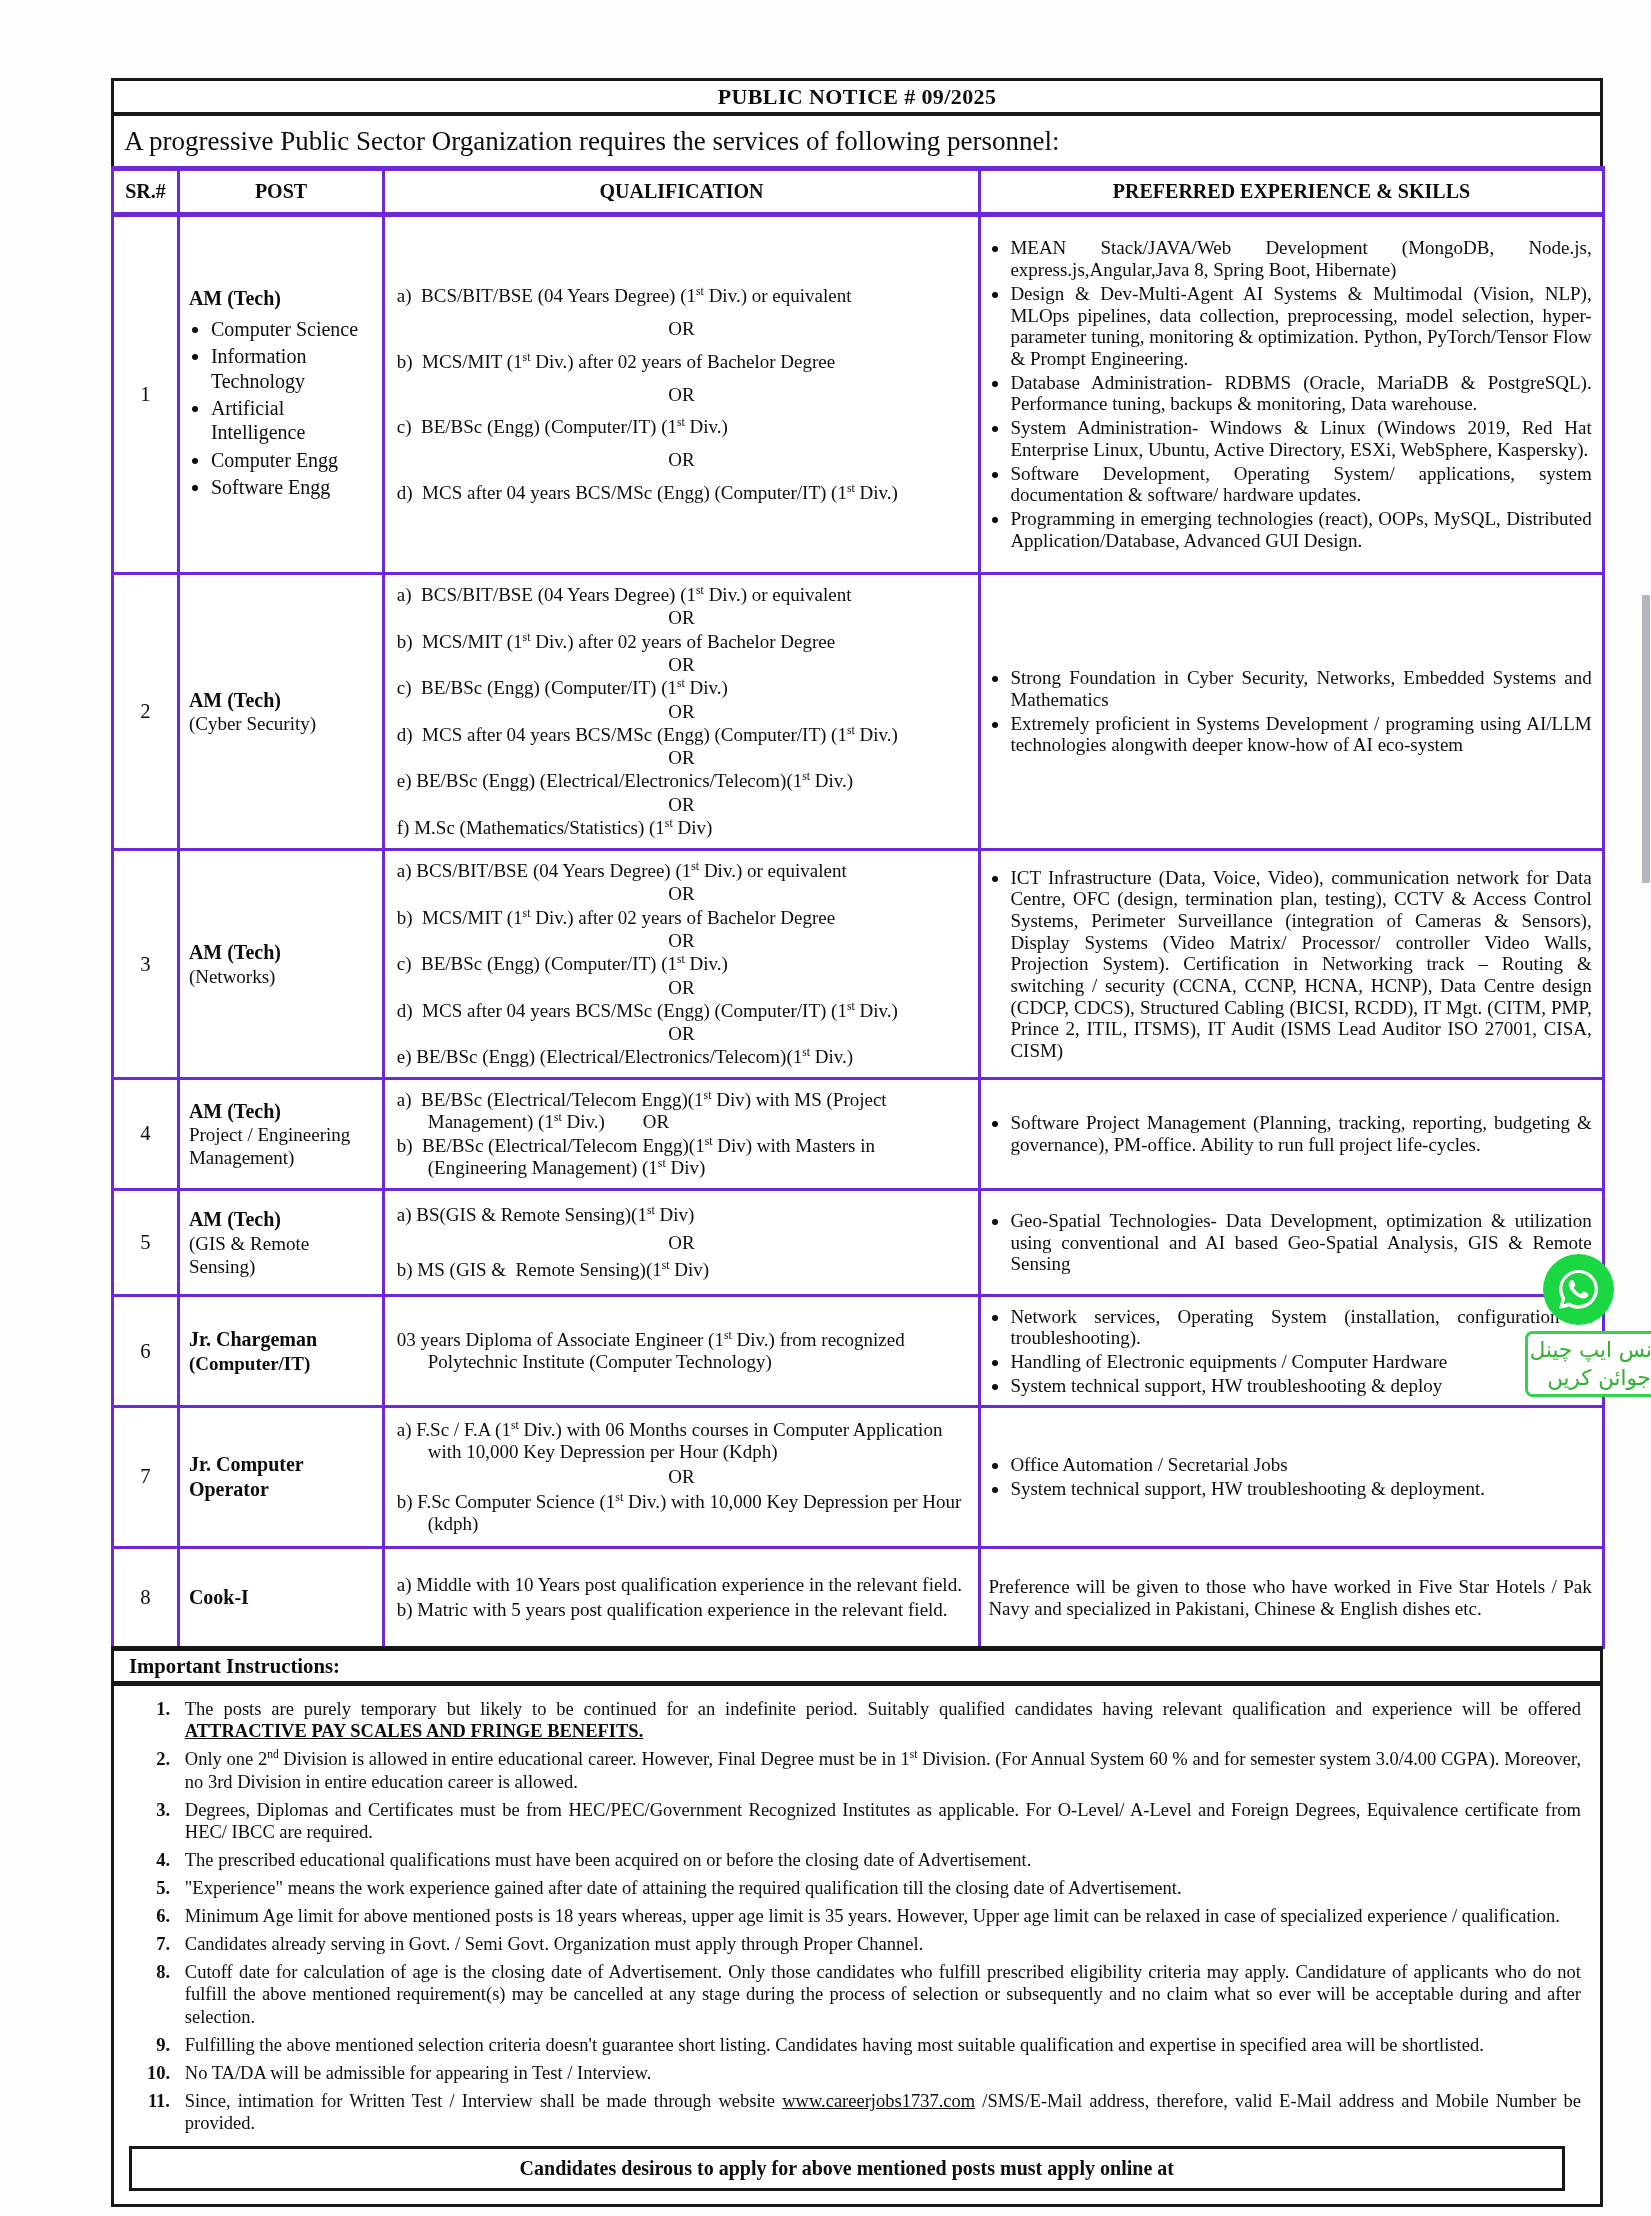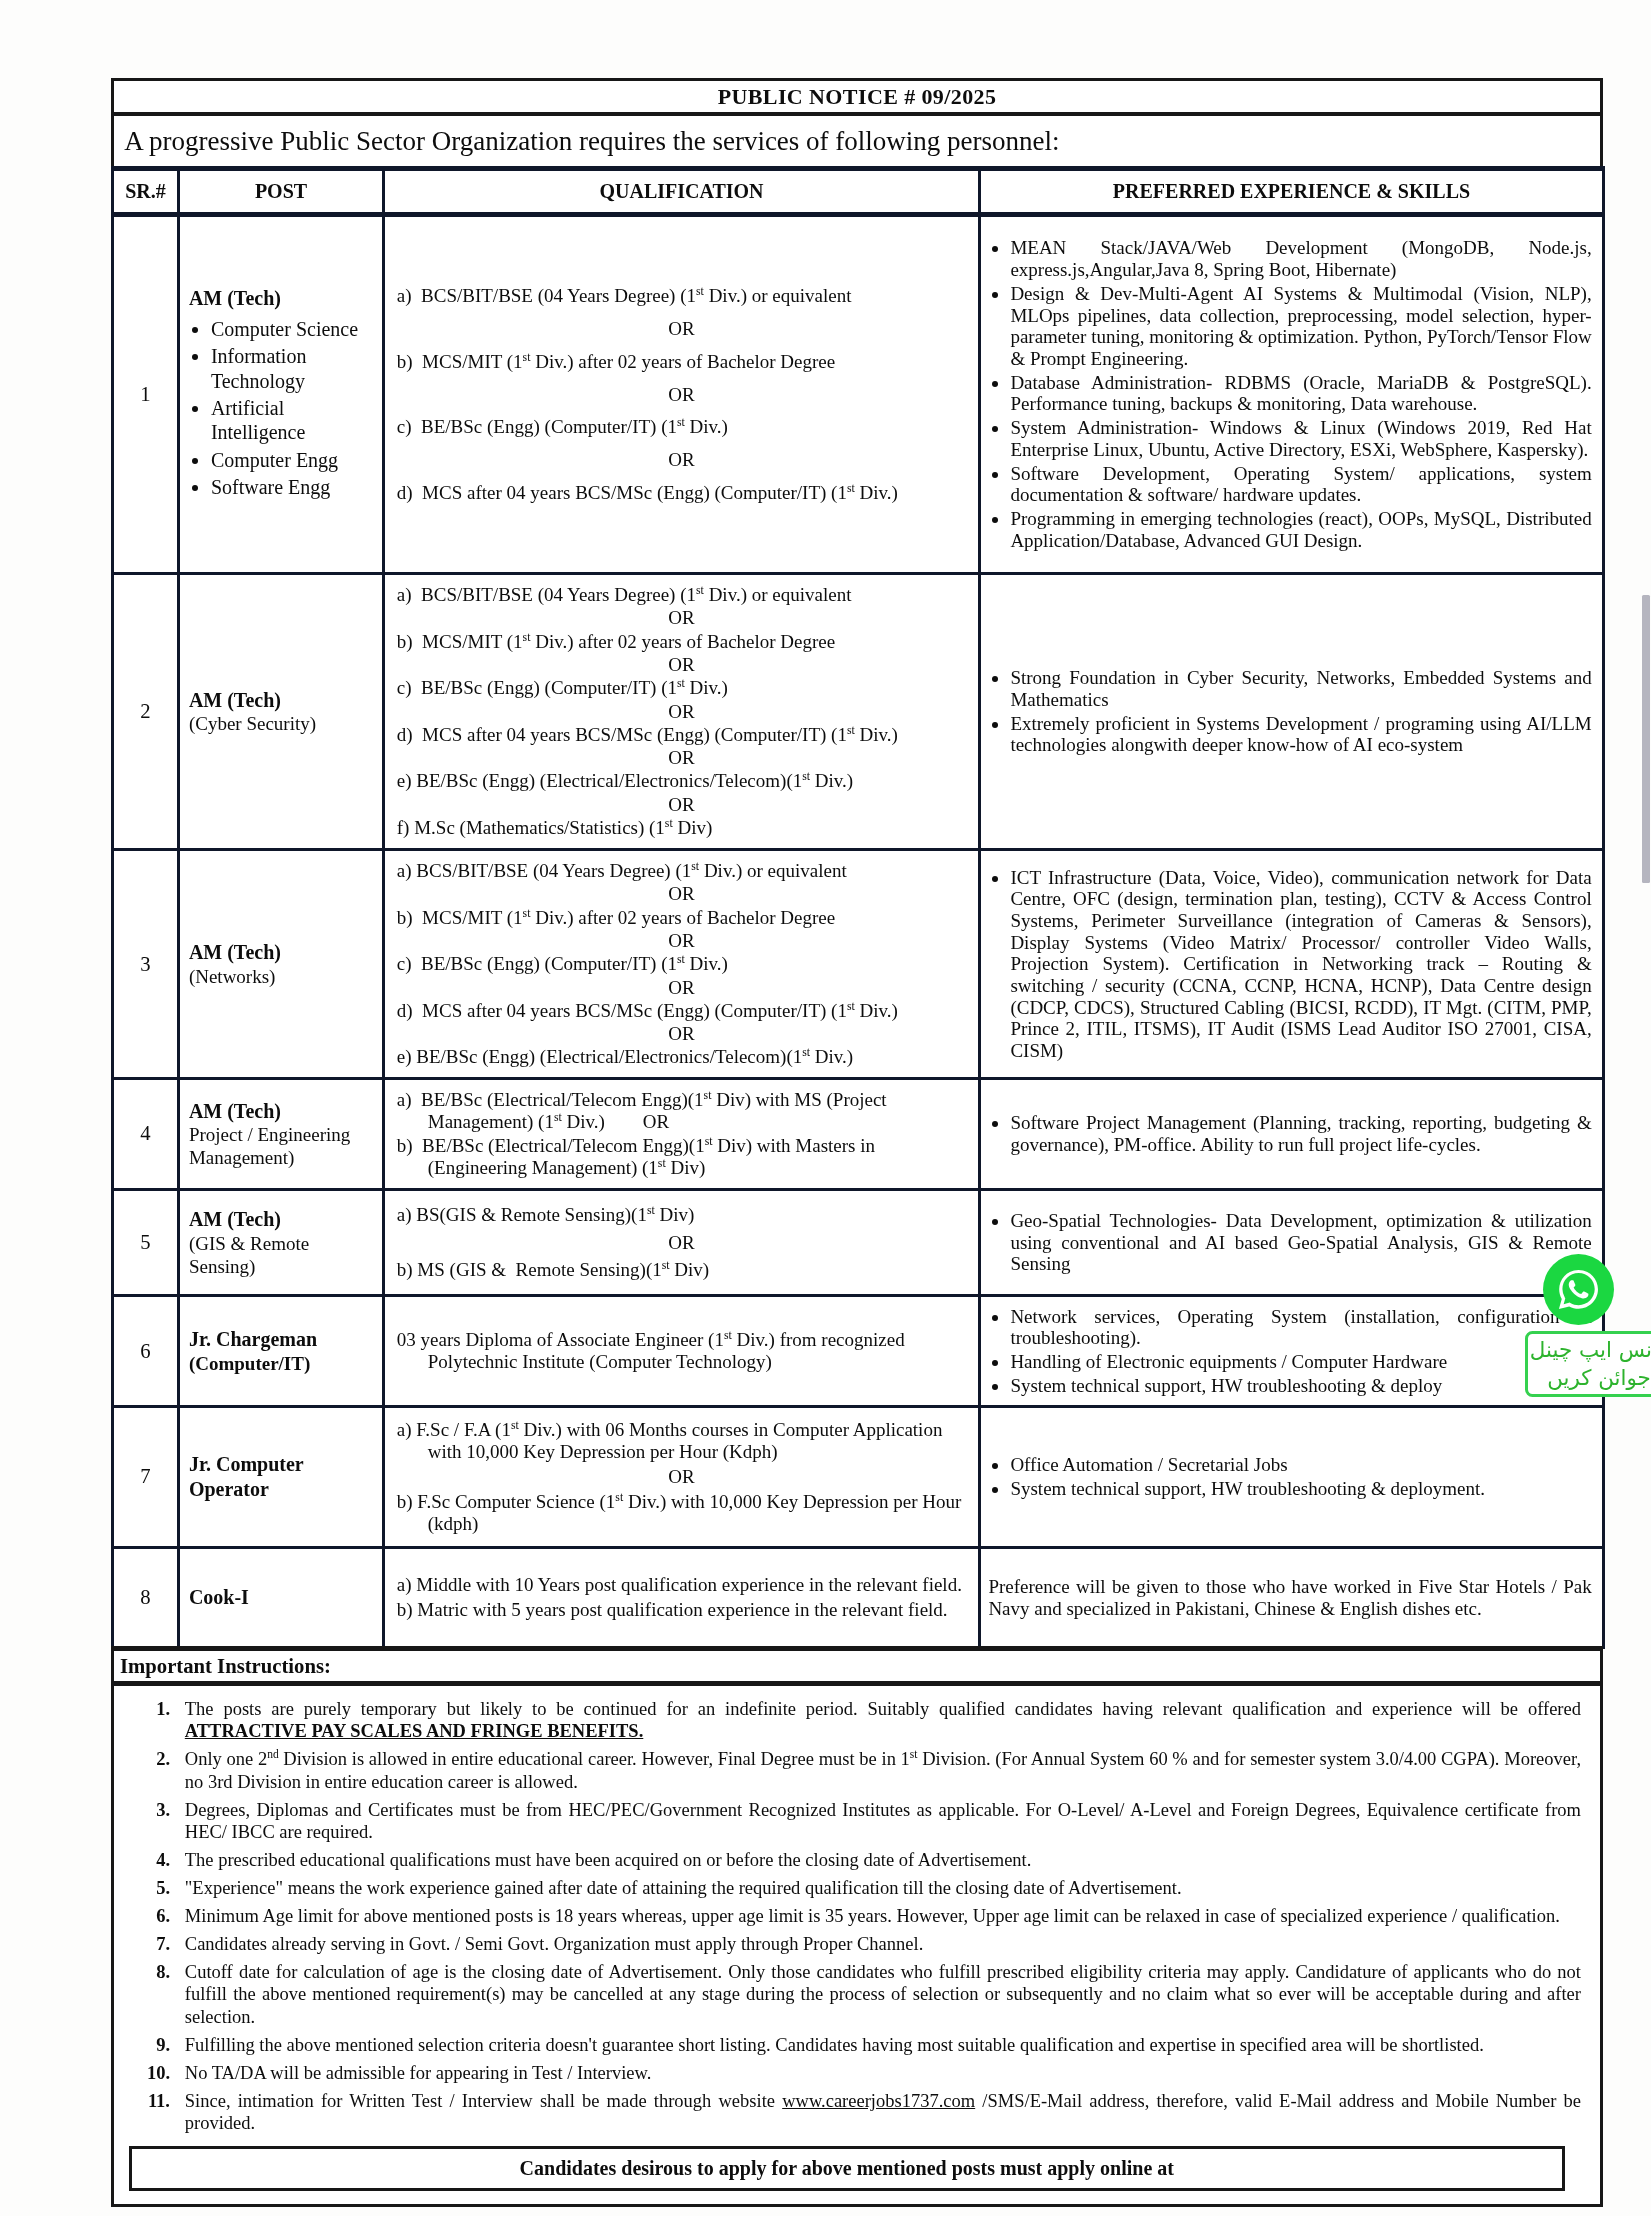--- a/index.html
+++ b/index.html
@@ -10,40 +10,40 @@
   }
   .page{position:absolute;left:111px;top:78px;width:1492px;}
   .box{border:3px solid #171717;box-sizing:border-box;background:#fff;}
   .stack{margin-top:-3px;}
   .title-box{height:38px;display:flex;align-items:center;justify-content:center;
     font-weight:bold;font-size:22px;letter-spacing:0.4px;border-bottom-width:4.4px;}
   .subtitle-box{height:41px;display:flex;align-items:center;justify-content:center;
     font-weight:bold;font-size:20px;}
   .intro-box{height:56px;display:flex;align-items:center;padding:0 10.3px;font-size:27px;}
   table.main{border-collapse:collapse;width:1492px;table-layout:fixed;margin-top:-3px;background:#fff;}
-  table.main th,table.main td{border:3px solid #0f172a;box-sizing:border-box;vertical-align:middle;}
+  table.main th,table.main td{border:3px solid #6d28d9;box-sizing:border-box;vertical-align:middle;}
   table.main th{height:46px;font-size:20px;font-weight:bold;border-top-width:5.2px;border-bottom-width:5.2px;}
   td.sr-cell{text-align:center;font-size:20.7px;}
   td.post-cell{padding:5.9px 4.4px 5.9px 8.9px;font-size:20px;line-height:1.22;}
   .post-title{font-weight:bold;font-size:20px;}
   .post-sub{font-size:19px;}
   .post-sub.b{font-weight:bold;}
   ul.post-bullets{margin:5.9px 0 0 0;padding-left:22px;}
   ul.post-bullets li{margin:3px 0;}
   td.qual-cell{padding:7.4px 11.8px;font-size:19px;line-height:1.14;}
   .qline{white-space:pre-wrap;padding-left:31px;text-indent:-31px;margin:1.5px 0;}
   .qline.c{text-align:center;padding-left:0;text-indent:0;}
   tr.r0 .qline{margin:11px 0;}
   tr.r4 .qline{margin:5.9px 0;}
   tr.r6 .qline, tr.r7 .qline{margin:3.7px 0;}
   td.skills-cell{padding:5.9px 10.3px 5.9px 7.4px;font-size:19px;line-height:1.14;}
   ul.skill-list{margin:0;padding-left:22px;}
   ul.skill-list li{text-align:justify;margin:2.2px 0;}
   .skills-text{text-align:justify;margin:0;}
-  .instr-title{height:38px;display:flex;align-items:center;padding-left:6px;
+  .instr-title{height:38px;display:flex;align-items:center;padding-left:15px;
     font-weight:bold;font-size:20.7px;border-top-width:5.2px;}
   .instr-box{padding:11.8px 19px 11.8px 0;border-top-width:5.2px;}
   .instr-item{display:flex;font-size:18.5px;line-height:1.2;margin-bottom:5.9px;}
   .instr-num{flex:none;width:56px;text-align:right;padding-right:14.8px;font-weight:bold;}
   .instr-text{flex:1;text-align:justify;}
   .b{font-weight:bold;}
   .u{text-decoration:underline;}
   .i{}
   .apply-box{border:3px solid #171717;margin:11.8px 16.3px 1.5px 14.8px;text-align:center;
     font-size:20px;padding:5.9px 7.4px;line-height:1.35;}

